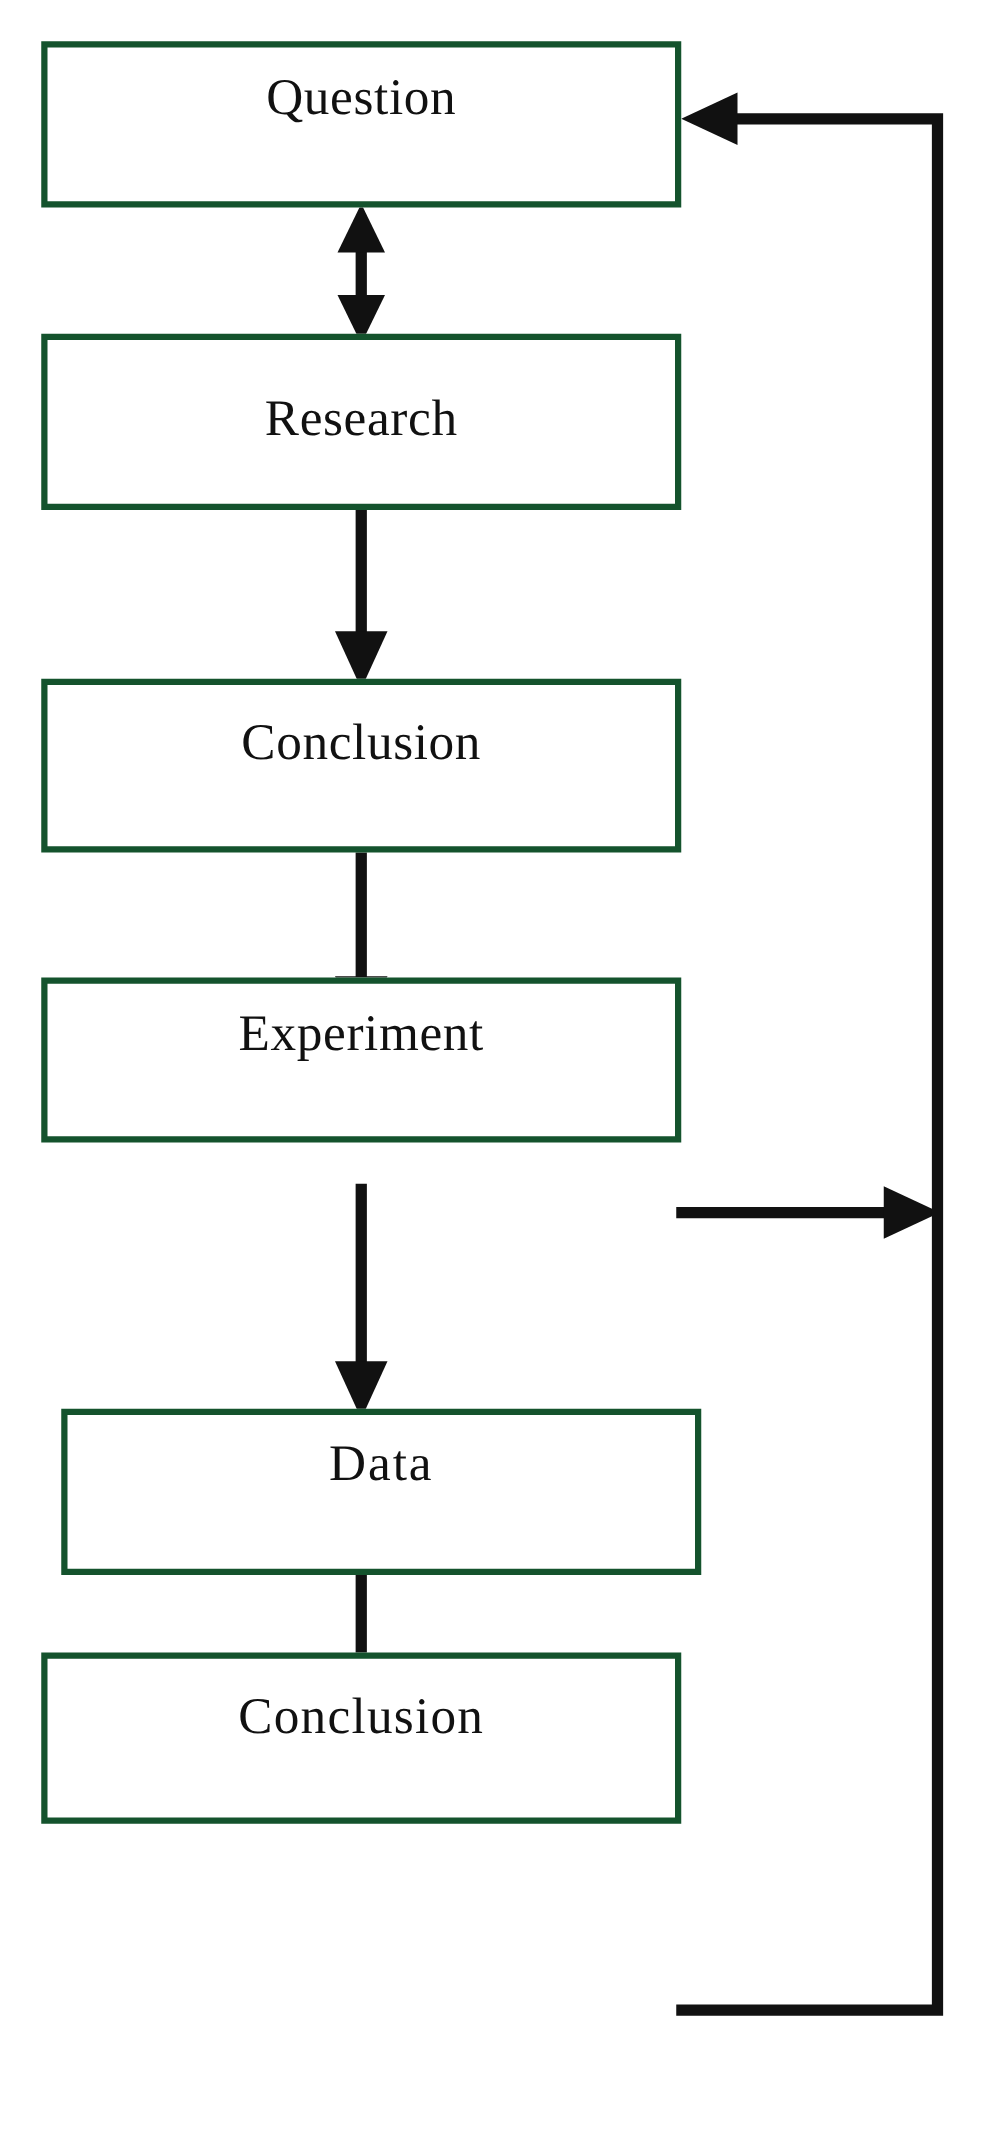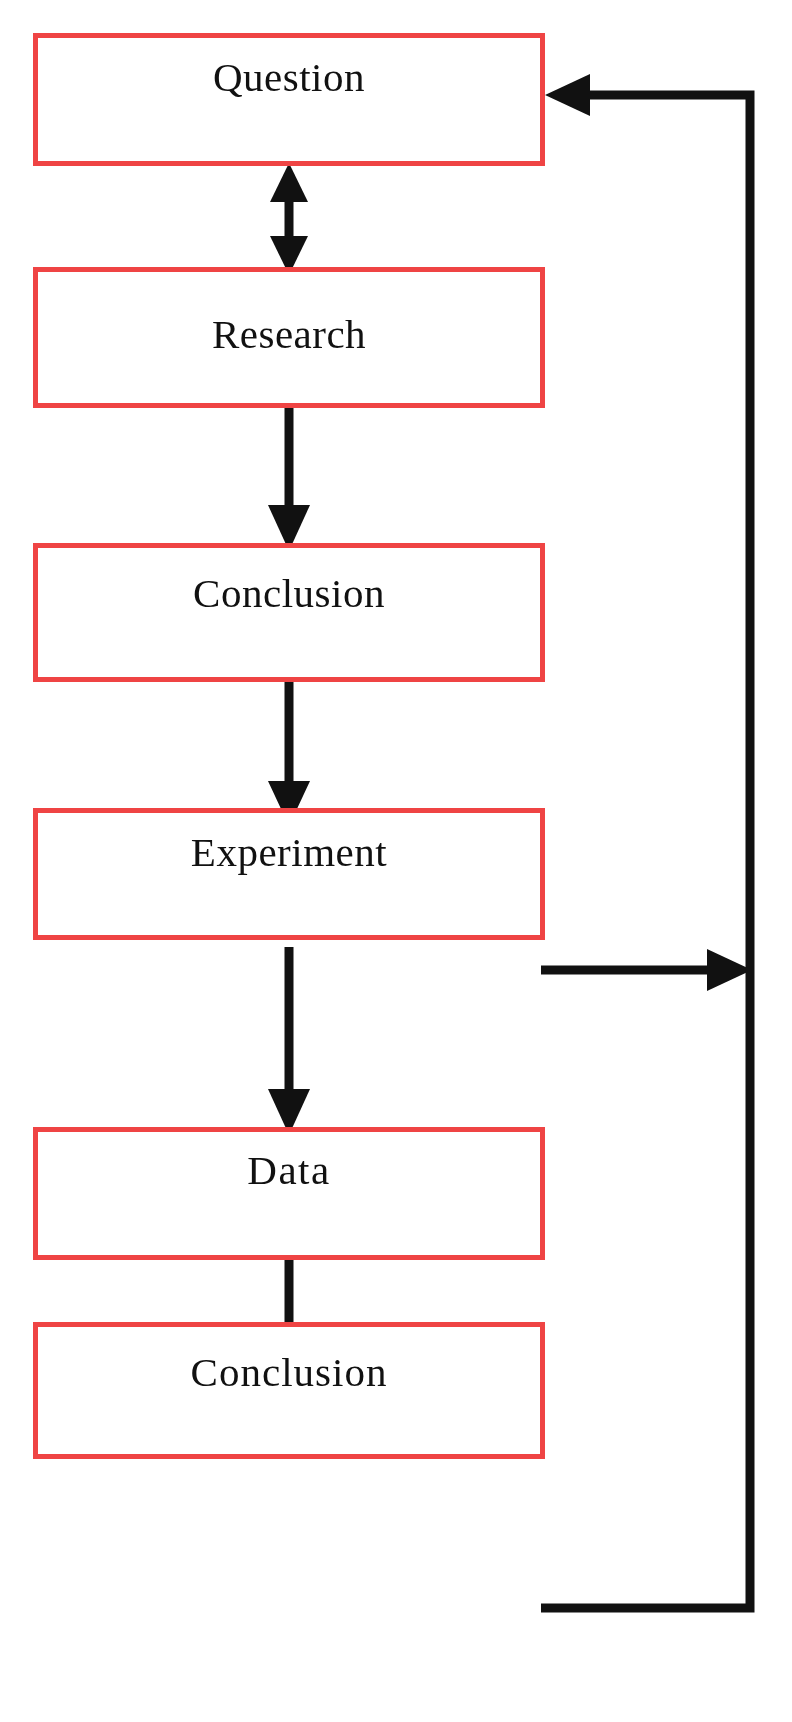--- a/index.html
+++ b/index.html
@@ -13,21 +13,21 @@
   #canvas {
     position: relative;
     width: 792px;
     height: 1722px;
     background: #ffffff;
     overflow: hidden;
   }
   .node {
     position: absolute;
     box-sizing: border-box;
-    border: 5px solid #ef4444;
+    border: 5px solid #14532d;
     background: #ffffff;
     display: flex;
     align-items: flex-start;
     justify-content: center;
   }
   .node-label {
     font-family: "Liberation Serif", "DejaVu Serif", serif;
     font-size: 41px;
     color: #111111;
     line-height: 1;
@@ -92,25 +92,25 @@
   </div>
 
   <div class="node" style="left:33px; top:267px; width:512px; height:141px;">
     <span class="node-label" style="margin-top:42px;">Research</span>
   </div>
 
   <div class="node" style="left:33px; top:543px; width:512px; height:139px;">
     <span class="node-label" style="margin-top:25px;">Conclusion</span>
   </div>
 
-  <div class="node" style="left:33px; top:808px; width:512px; height:132px;">
+  <div class="node" style="left:33px; top:782px; width:512px; height:132px;">
     <span class="node-label" style="margin-top:19px;">Experiment</span>
   </div>
 
-  <div class="node" style="left:33px; top:1127px; width:512px; height:133px;">
+  <div class="node" style="left:49px; top:1127px; width:512px; height:133px;">
     <span class="node-label" style="margin-top:18px; letter-spacing:1.5px;">Data</span>
   </div>
 
   <div class="node" style="left:33px; top:1322px; width:512px; height:137px;">
     <span class="node-label" style="margin-top:25px; letter-spacing:1px;">Conclusion</span>
   </div>
 
 </div>
 
 </body></html>

